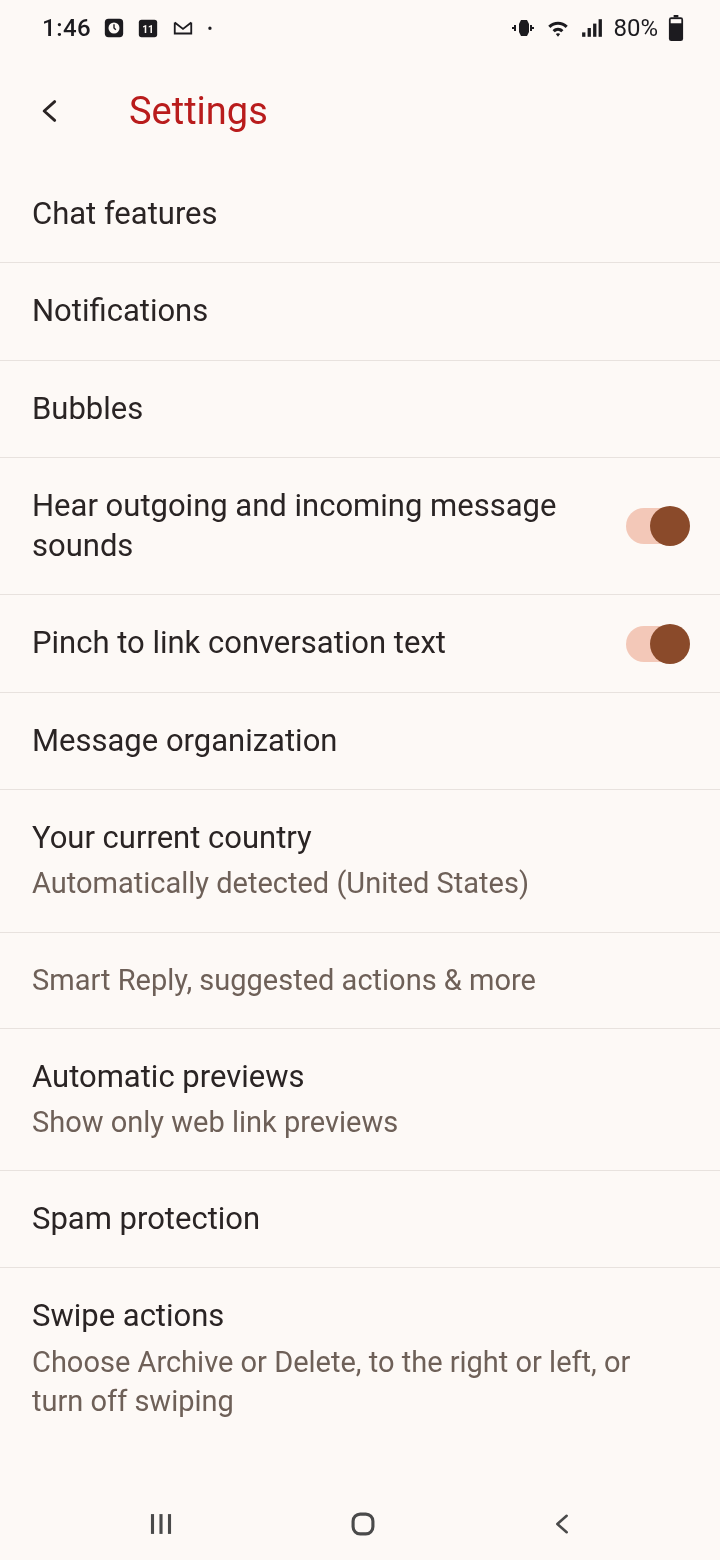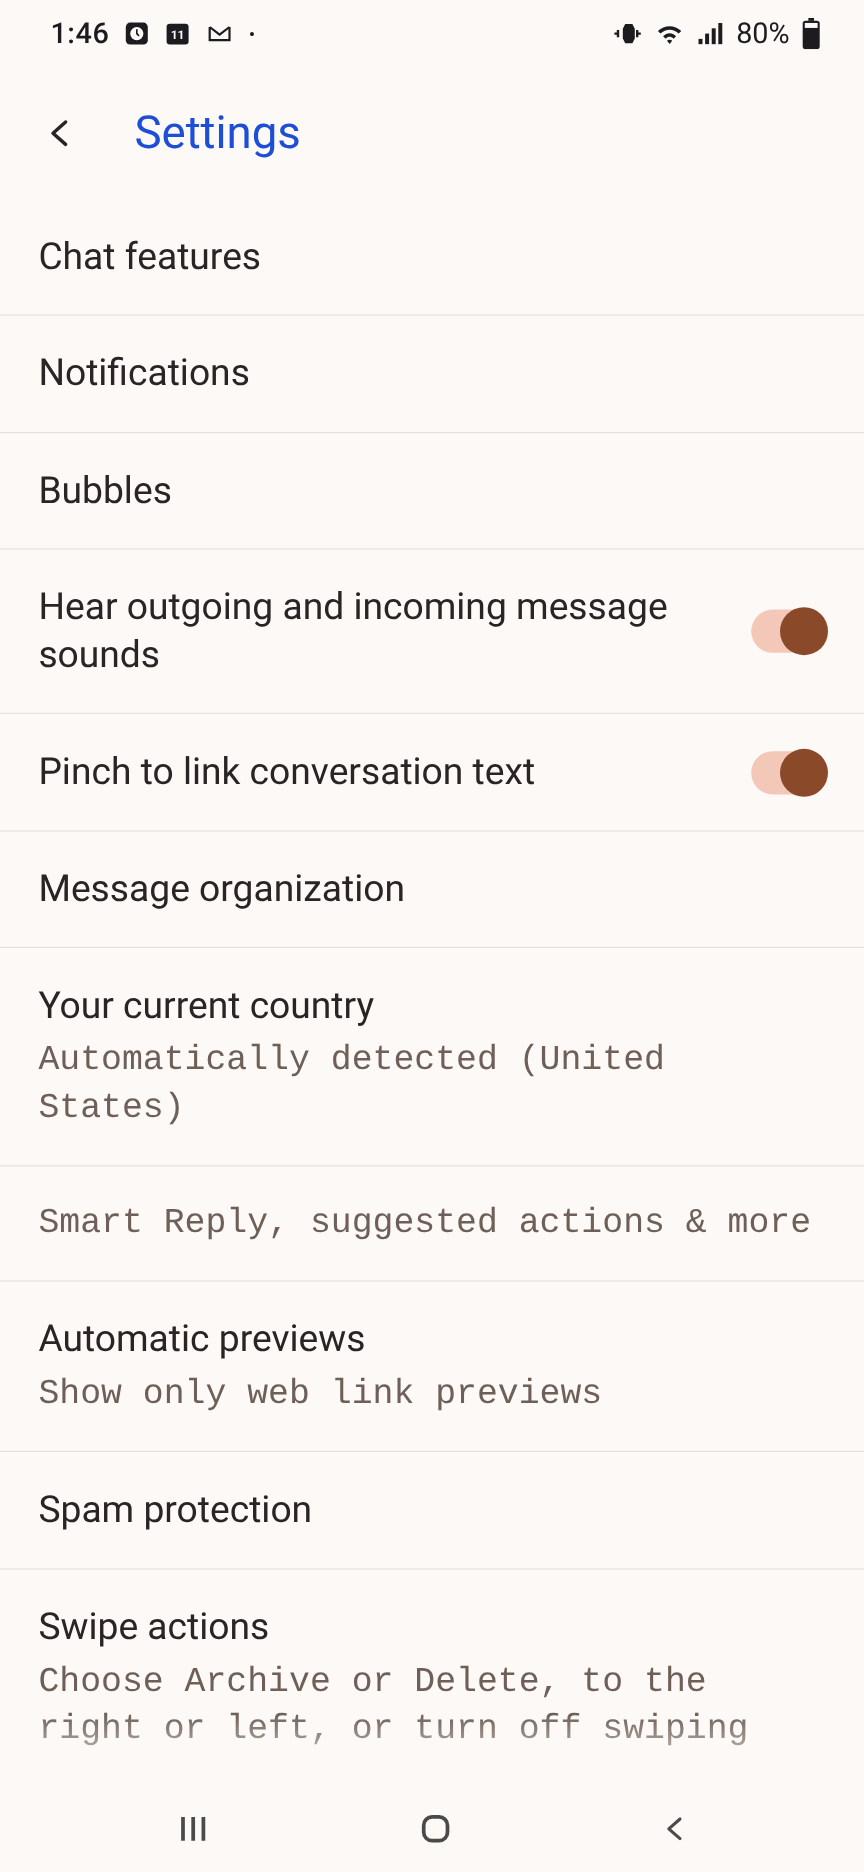--- a/index.html
+++ b/index.html
@@ -48,21 +48,22 @@
     .back-btn {
       display: flex;
       align-items: center;
       justify-content: center;
       width: 36px;
       height: 36px;
     }
     .app-title {
       font-size: 38px;
       font-weight: 400;
-      color: #1d4ed8;
+      color: #b91c1c;
+      margin-left: 17px;
     }
     .list {
       display: flex;
       flex-direction: column;
     }
     .item {
       padding: 28px 32px;
       border-bottom: 1px solid #e8e2de;
       display: flex;
       align-items: center;
@@ -78,21 +79,20 @@
     }
     .item-primary {
       font-size: 31px;
       color: #2a2424;
       line-height: 1.3;
     }
     .item-secondary {
       font-size: 29px;
       color: #6e6058;
       line-height: 1.35;
-      font-family: Liberation Mono, monospace;
     }
     .toggle {
       width: 62px;
       height: 36px;
       background: #f3c8b8;
       border-radius: 18px;
       position: relative;
       flex-shrink: 0;
     }
     .toggle-thumb {

